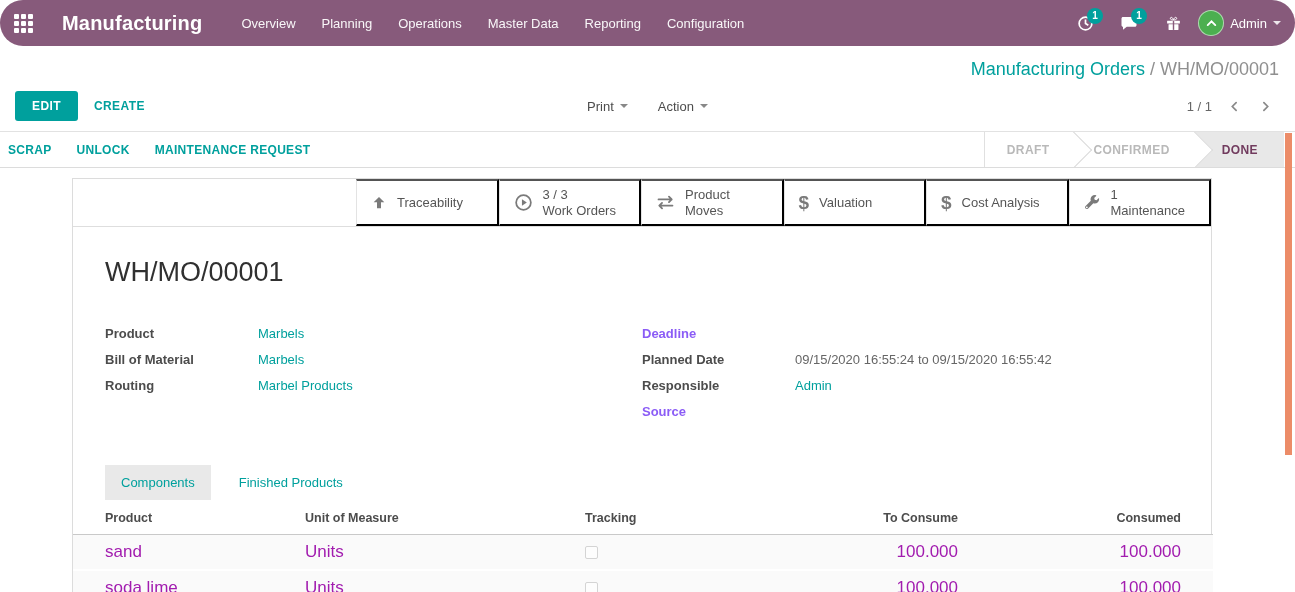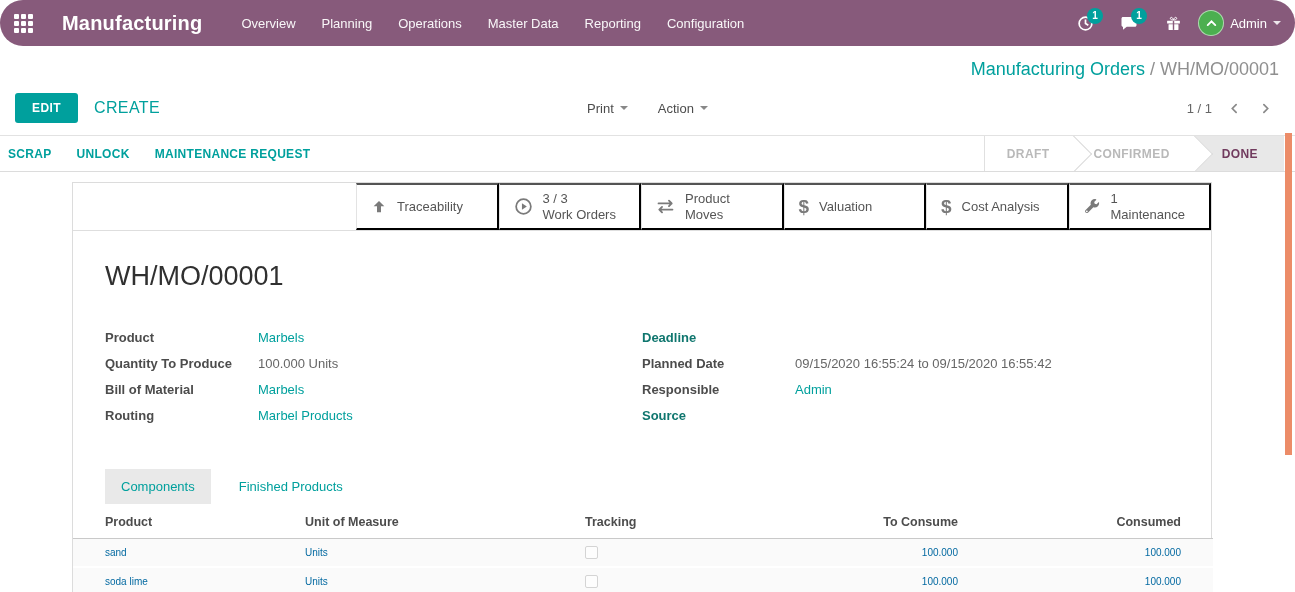--- a/index.html
+++ b/index.html
@@ -25,21 +25,21 @@
   .caret.w { color:rgba(255,255,255,.85); }
   .caret.g { color:#888; }
 
   
   .breadcrumb-row { padding:13px 16px 4px 15px; font-size:18px;text-align:right; }
   .bc-parent { color:#00A09D; cursor:pointer; }
   .bc-sep, .bc-current { color:#8f8f8f; }
   .cp-row { display:flex; align-items:center; padding:7px 21px 10px 15px; position:relative; }
   .btn-edit { background:#00A09D; color:#fff; border:none; font-size:12px; font-weight:700; letter-spacing:.4px;
     padding:8px 17px; border-radius:3px; cursor:pointer; font-family:inherit; }
-  .btn-create { background:none; border:none; color:#00A09D; font-size:16px; font-weight:400; letter-spacing:.4px;
+  .btn-create { background:none; border:none; color:#00A09D; font-size:12px; font-weight:700; letter-spacing:.4px;
     padding:8px 16px; cursor:pointer; font-family:inherit; }
   .cp-center { position:absolute; left:0; right:0; display:flex; justify-content:center; gap:30px; pointer-events:none; }
   .dd-btn { display:flex; align-items:center; gap:6px; color:#4c4c4c; font-size:13px; cursor:pointer; pointer-events:auto; }
   .cp-right { margin-left:auto; display:flex; align-items:center; gap:14px; }
   .pager-count { color:#666; font-size:13px; }
   .pager-btn { background:none; border:none; cursor:pointer; padding:2px; color:#8a8a8a; display:flex; }
 
   
   .statusbar { height:37px; border-top:1px solid #e2e2e2; border-bottom:1px solid #dcdcdc; display:flex; align-items:stretch; background:#fff; }
   .sb-actions { display:flex; align-items:center; padding-left:8px; gap:0; }
@@ -63,37 +63,37 @@
   .stat-ic { color:#7a7a7a; display:flex; align-items:center; }
   .stat-text { display:flex; flex-direction:column; line-height:1.2; font-size:13px; color:#555; text-align:left; }
   .dollar { font-size:19px; font-weight:700; color:#7a7a7a; }
 
   .sheet-pad { padding:0 32px; }
   .rec-title { font-size:27px; color:#303030; font-weight:500; margin:30px 0 38px 0; }
   .field-groups { display:flex; }
   .fg { width:50%; }
   .frow { display:flex; align-items:baseline; margin-bottom:11px; }
   .flabel { width:153px; font-weight:700; font-size:13px; color:#4c4c4c; flex:none; }
-  .flabel.muted { color:#0f766e; }
+  .flabel.muted { color:#8b5cf6; }
   .fvalue { font-size:13px; color:#666; }
   .fvalue.link { color:#00A09D; cursor:pointer; }
 
   .tabs { display:flex; margin-top:35px; padding:0 32px; }
   .tab { padding:10px 16px; color:#00A09D; font-size:13px; cursor:pointer; margin-right:12px; }
   .tab.active { background:#e9e9e9; }
 
   table.o2m { width:100%; border-collapse:collapse; margin-top:4px; table-layout:fixed; }
   table.o2m col.c1{width:232px} table.o2m col.c2{width:280px} table.o2m col.c3{width:150px}
   table.o2m col.c4{width:223px} table.o2m col.c5{width:255px}
   table.o2m th { text-align:left; font-size:12.5px; font-weight:700; color:#4c4c4c; padding:7px 0 9px 0;
     border-bottom:1px solid #c9c9c9; }
   table.o2m th:first-child, table.o2m td:first-child { padding-left:32px; }
   table.o2m th.num, table.o2m td.num { text-align:right; }
   table.o2m th:last-child, table.o2m td:last-child { padding-right:32px; }
-  table.o2m td { font-size:10px; color:#0369a1; padding:7px 0; background:#fafafa; border-bottom:2px solid #fff; cursor:pointer; }
+  table.o2m td { font-size:17px; color:#a21caf; padding:7px 0; background:#fafafa; border-bottom:2px solid #fff; cursor:pointer; }
   .cb { display:inline-block; width:13px; height:13px; border:1px solid #d4d4d4; background:#fdfdfd; border-radius:2px; vertical-align:middle; }
 
   
   .scroll-thumb { position:absolute; right:3px; top:133px; width:7px; height:322px; background:#EC8C68; }
 </style>
 </head>
 <body>
 
 <div class="topnav">
   <div class="apps-btn">
@@ -269,24 +269,20 @@
     </div>
 
     <div class="sheet-pad">
       <h1 class="rec-title">WH/MO/00001</h1>
 
       <div class="field-groups">
         <div class="fg">
           <div class="frow">
             <span class="flabel">Product</span>
             <span class="fvalue link">Marbels</span>
-          </div>
-          <div class="frow">
-            <span class="flabel">Quantity To Produce</span>
-            <span class="fvalue">100.000 Units</span>
           </div>
           <div class="frow">
             <span class="flabel">Bill of Material</span>
             <span class="fvalue link">Marbels</span>
           </div>
           <div class="frow">
             <span class="flabel">Routing</span>
             <span class="fvalue link">Marbel Products</span>
           </div>
         </div>

